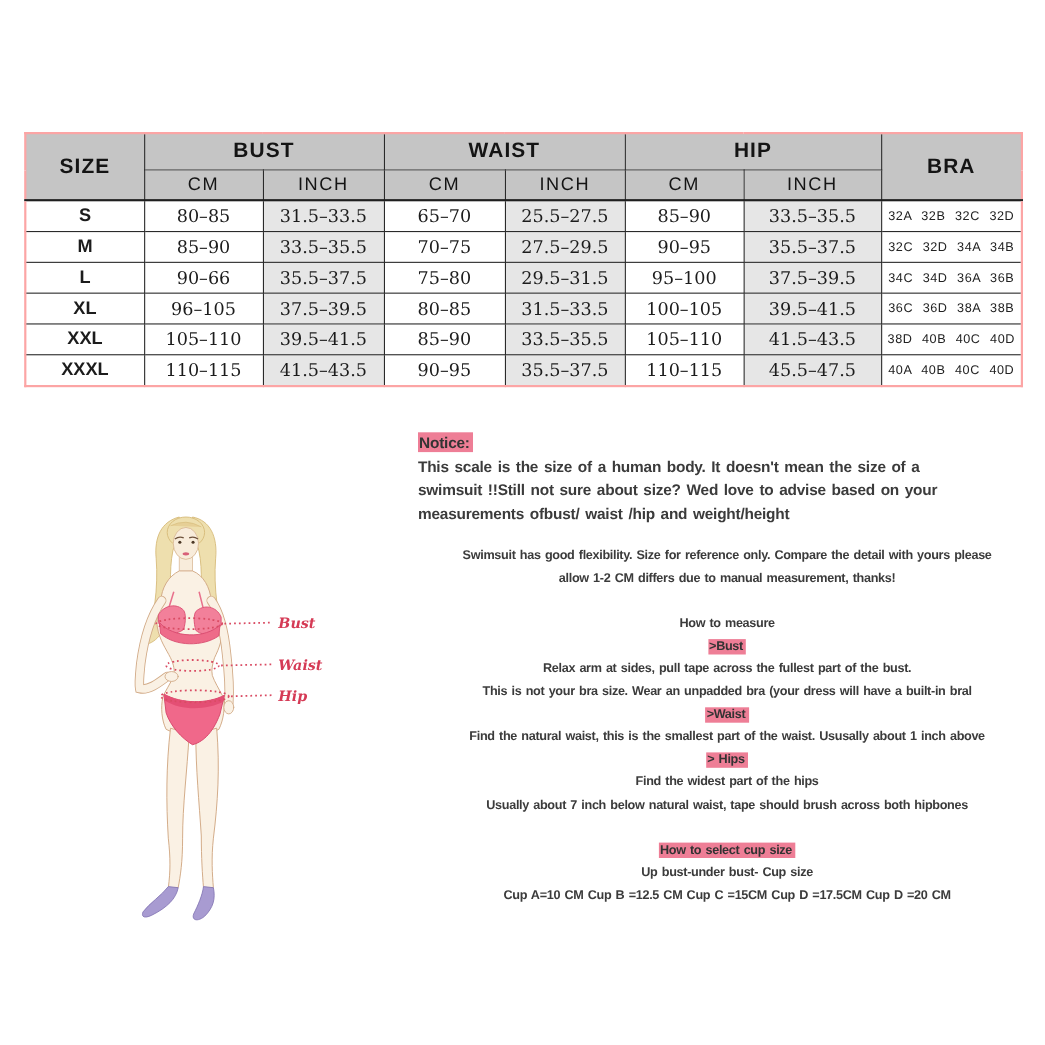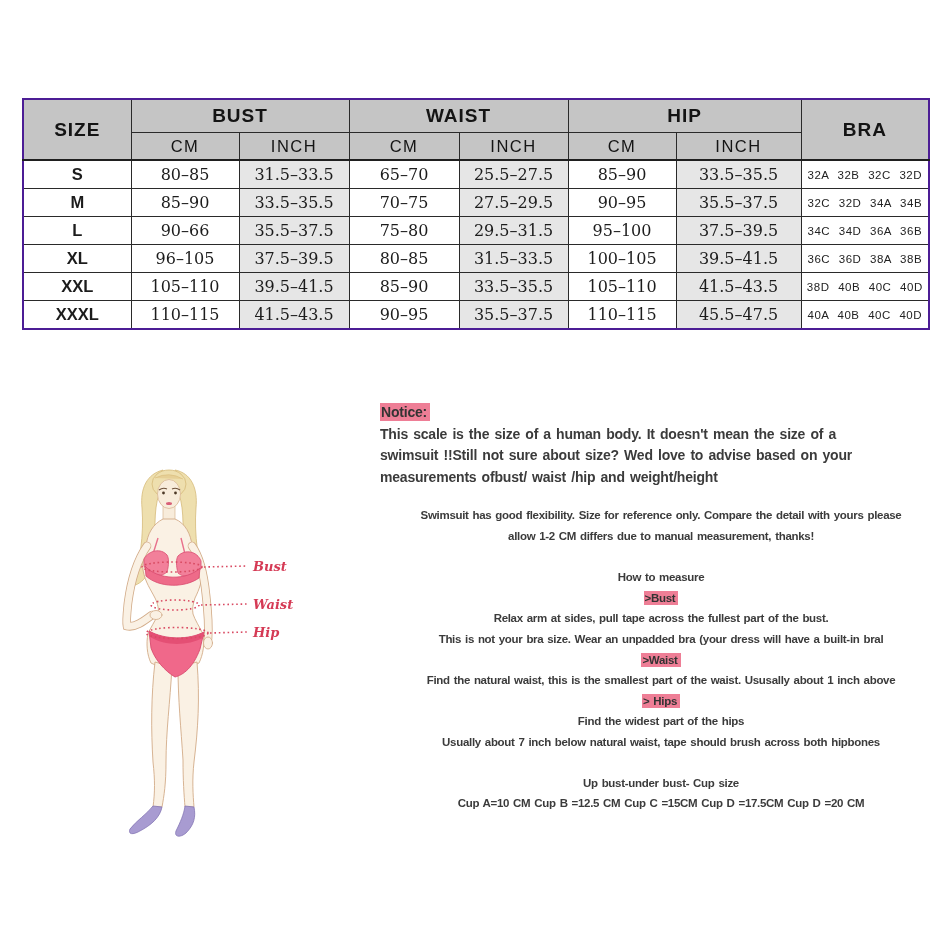--- a/index.html
+++ b/index.html
@@ -1,21 +1,21 @@
 <!DOCTYPE html>
 <html style="--hl: #ee7e96; --label-red: #d53a55; --head-gray: #c5c5c5; --shade-gray: #e6e6e6;"><head>
 <meta charset="utf-8">
 <style>
   html,body{margin:0;padding:0;background:#ffffff;}
   .canvas{position:relative;width:950px;height:950px;background:#fff;overflow:hidden;
           font-family:"Liberation Sans",sans-serif;color:#111;}
 
   
-  table.size-table{position:absolute;left:22px;top:98px;width:906px;border-collapse:collapse;
-                   table-layout:fixed;border:2px solid #4c1d95;}
+  table.size-table{position:absolute;left:22px;top:120px;width:906px;border-collapse:collapse;
+                   table-layout:fixed;border:2px solid #fca5a5;}
   table.size-table th,table.size-table td{border:1px solid #2a2a2a;text-align:center;
                    vertical-align:middle;padding:0;overflow:hidden;white-space:nowrap;}
   thead tr.grp th{height:32px;background:var(--head-gray);font-size:19px;font-weight:600;
                   letter-spacing:1px;color:#141414;}
   thead tr.sub th{height:26px;background:var(--head-gray);font-size:16.5px;font-weight:400;
                   letter-spacing:1.5px;color:#141414;}
   thead th.size-h{font-size:20px;}
   thead th.bra-h{font-size:19px;}
   thead{border-bottom:2px solid #1f1f1f;}
   tbody td{height:27px;background:#ffffff;font-family:"DejaVu Serif","Liberation Serif",serif;
@@ -24,21 +24,21 @@
   tbody td.inch-c{background:var(--shade-gray);}
   tbody td.bra-c{font-family:"Liberation Sans",sans-serif;font-size:11.5px;letter-spacing:.5px;
                  word-spacing:5px;color:#222;text-align:center;}
 
   
   .figure-wrap{position:absolute;left:105px;top:462px;width:235px;height:392px;}
   .fig-label{font-family:"DejaVu Serif","Liberation Serif",serif;font-style:italic;
              font-weight:bold;font-size:13px;fill:var(--label-red);}
 
   
-  .notes{position:absolute;left:380px;top:402px;width:562px;color:#3b3b3b;font-weight:bold;}
+  .notes{position:absolute;left:380px;top:392px;width:562px;color:#3b3b3b;font-weight:bold;}
   .notes .line{white-space:nowrap;}
   .big{font-size:14px;line-height:21.5px;letter-spacing:-0.2px;word-spacing:1.5px;}
   .sml{font-size:11.5px;line-height:20.6px;letter-spacing:-0.3px;word-spacing:1px;text-align:center;}
   .hl{background:var(--hl);padding:1px 3px 1px 1px;color:#333;}
   .gap-a{height:17px;}
   .gap-b{height:21px;}
   .gap-c{height:20px;}
 </style>
 </head>
 <body>
@@ -227,17 +227,18 @@
     <div class="line sml"><span class="hl">&gt;Bust</span></div>
     <div class="line sml">Relax arm at sides, pull tape across the fullest part of the bust.</div>
     <div class="line sml">This is not your bra size. Wear an unpadded bra (your dress will have a built-in bral</div>
     <div class="line sml"><span class="hl">&gt;Waist</span></div>
     <div class="line sml">Find the natural waist, this is the smallest part of the waist. Ususally about 1 inch above</div>
     <div class="line sml"><span class="hl">&gt; Hips</span></div>
     <div class="line sml">Find the widest part of the hips</div>
     <div class="line sml">Usually about 7 inch below natural waist, tape should brush across both hipbones</div>
 
     <div class="gap-c"></div>
+    <div class="line sml"><span class="hl">How to select cup size</span></div>
     <div class="line sml">Up bust-under bust- Cup size</div>
     <div class="line sml">Cup A=10 CM Cup B =12.5 CM Cup C =15CM Cup D =17.5CM Cup D =20 CM</div>
   </div>
 
 </div>
 
 </body></html>

